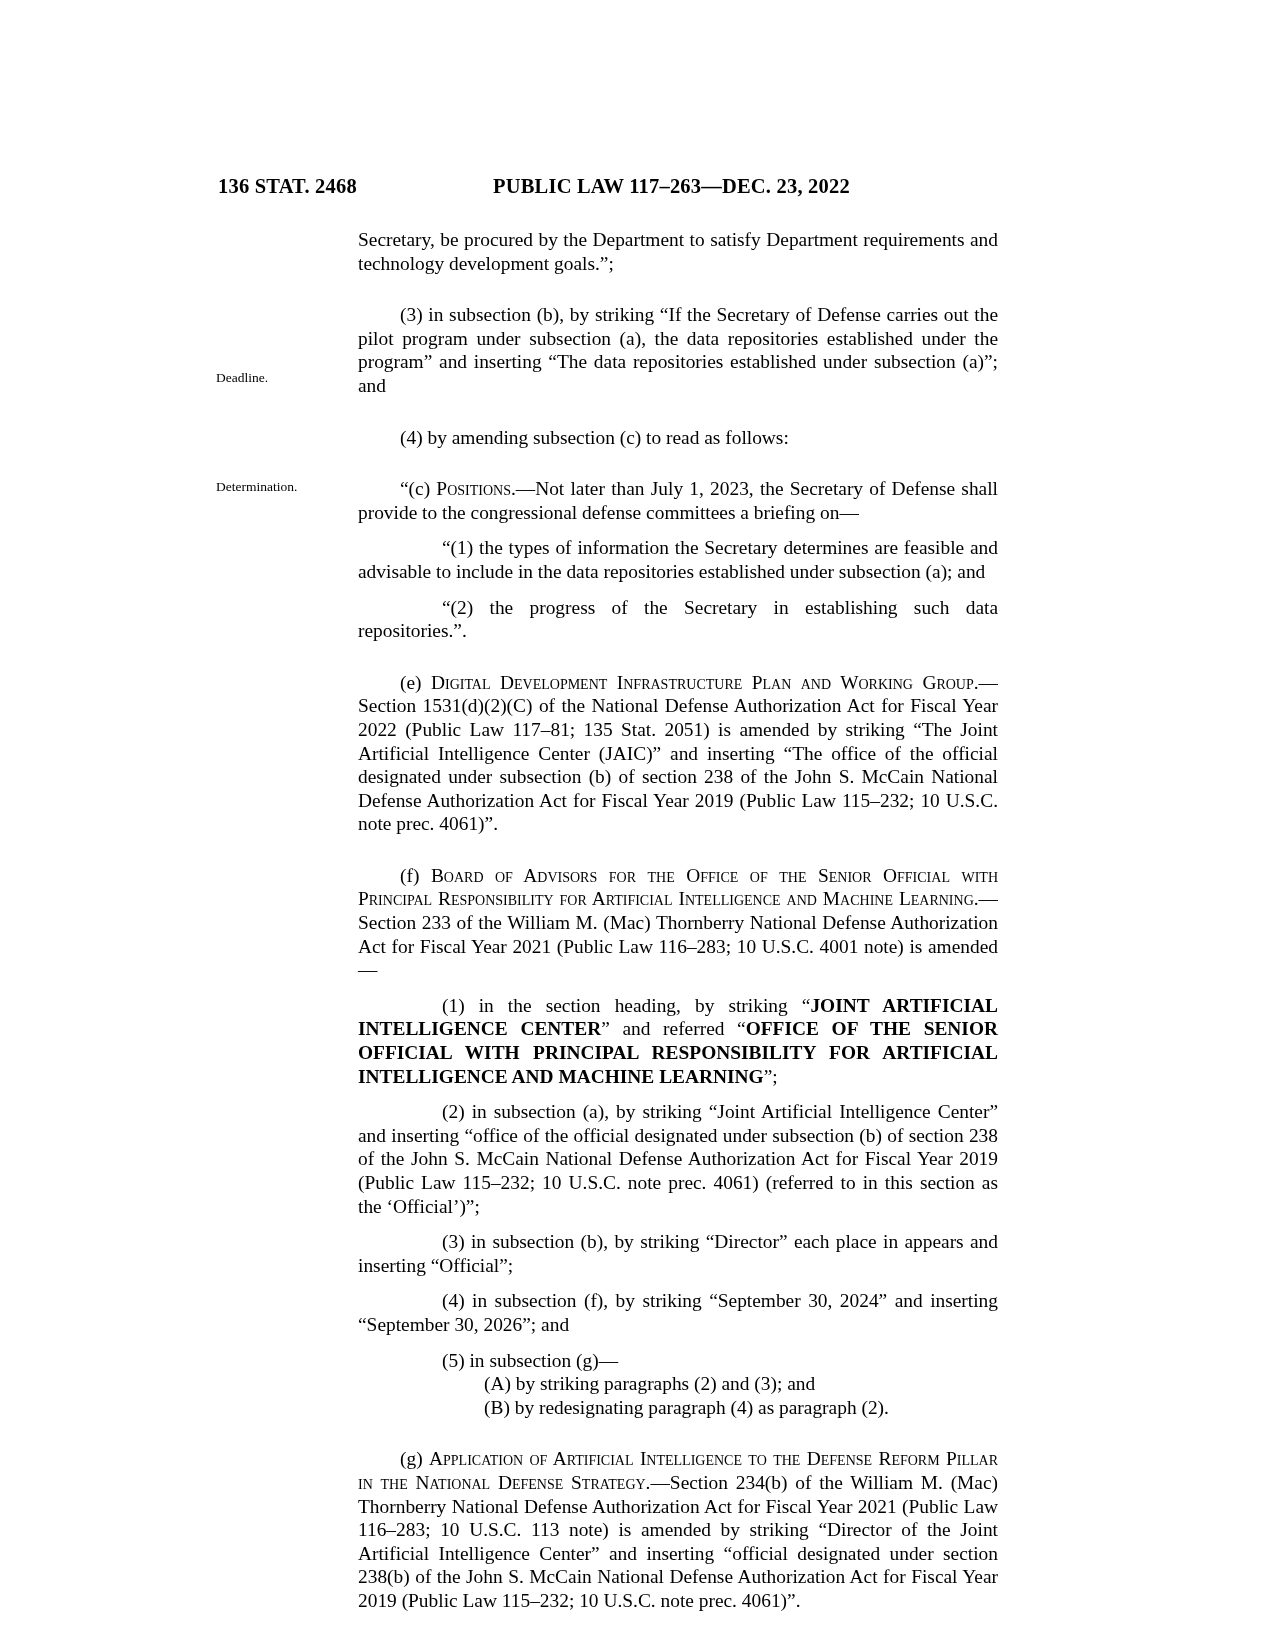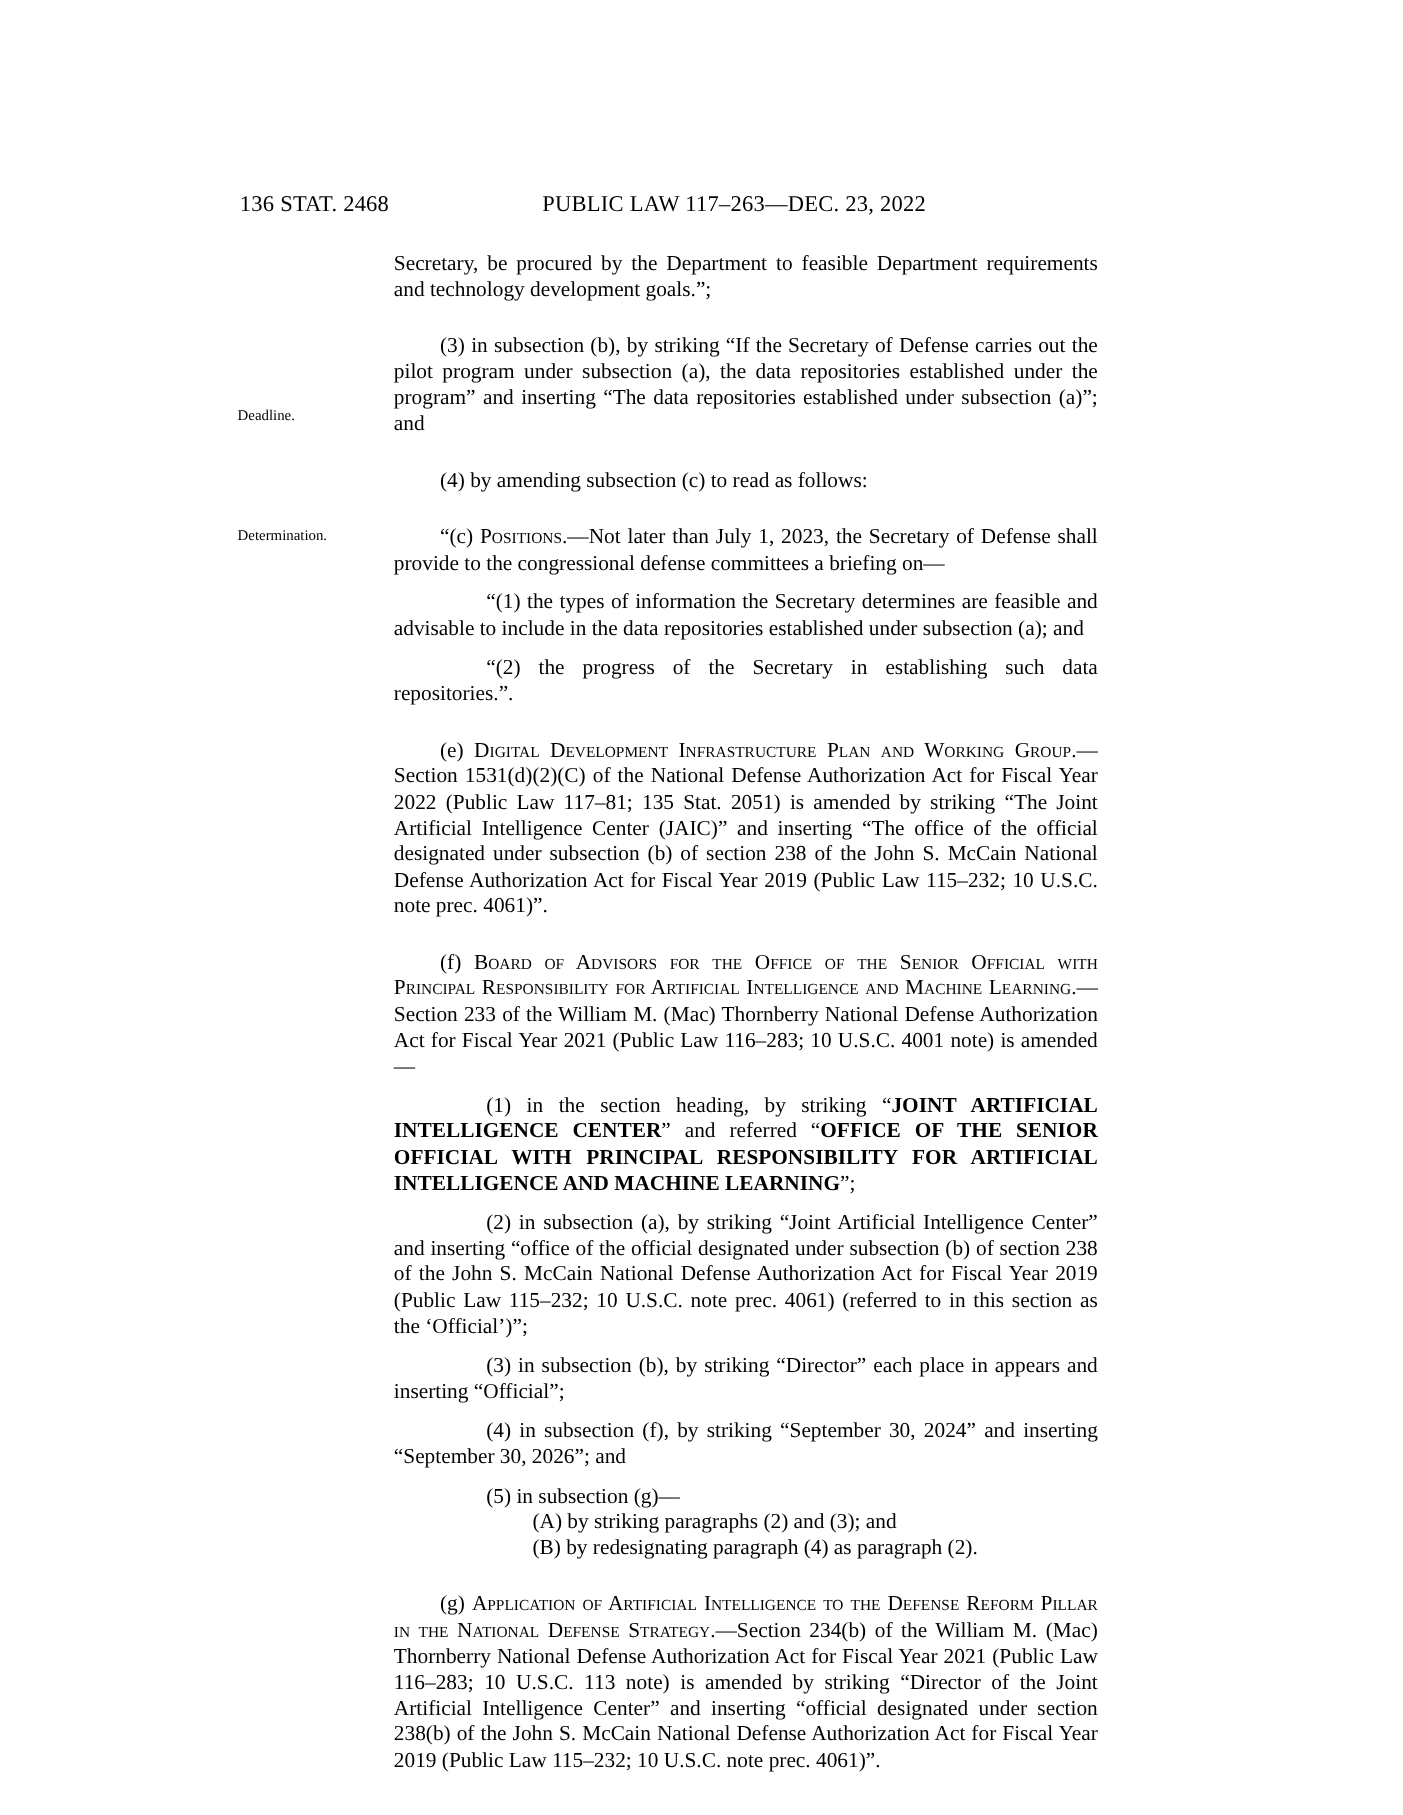--- a/index.html
+++ b/index.html
@@ -15,20 +15,21 @@
     font-family: "Liberation Serif", serif;
     color: #000000;
     box-sizing: border-box;
   }
   .header {
     position: absolute;
     top: 175px;
     left: 0;
     width: 1275px;
     height: 26px;
+    font-weight: bold;
   }
   .header .stat {
     position: absolute;
     left: 218px;
     top: 0;
     font-size: 20.5px;
     letter-spacing: 0.2px;
     white-space: nowrap;
   }
   .header .law {
@@ -91,21 +92,21 @@
     <span class="law">PUBLIC LAW 117–263—DEC. 23, 2022</span>
   </div>
 
   <div class="marginnotes">
     <div class="marginnote mn-deadline">Deadline.</div>
     <div class="marginnote mn-determination">Determination.</div>
   </div>
 
   <div class="body">
 
-    <p class="noind">Secretary, be procured by the Department to feasible Department requirements and technology development goals.”;</p>
+    <p class="noind">Secretary, be procured by the Department to satisfy Department requirements and technology development goals.”;</p>
 
     <p class="ind1">(3) in subsection (b), by striking “If the Secretary of Defense carries out the pilot program under subsection (a), the data repositories established under the program” and inserting “The data repositories established under subsection (a)”; and</p>
 
     <p class="ind1">(4) by amending subsection (c) to read as follows:</p>
 
     <p class="ind1">
       <span>“(c) </span><span class="sc">Positions.</span><span>—Not later than July 1, 2023, the Secretary of Defense shall provide to the congressional defense committees a briefing on—</span>
     </p>
 
     <p class="ind2">“(1) the types of information the Secretary determines are feasible and advisable to include in the data repositories established under subsection (a); and</p>

